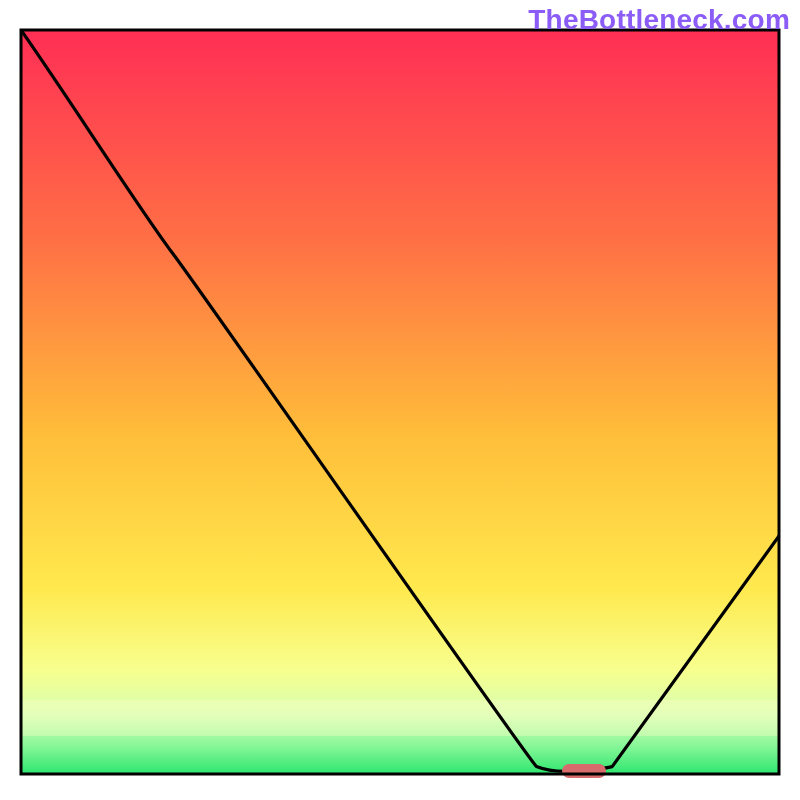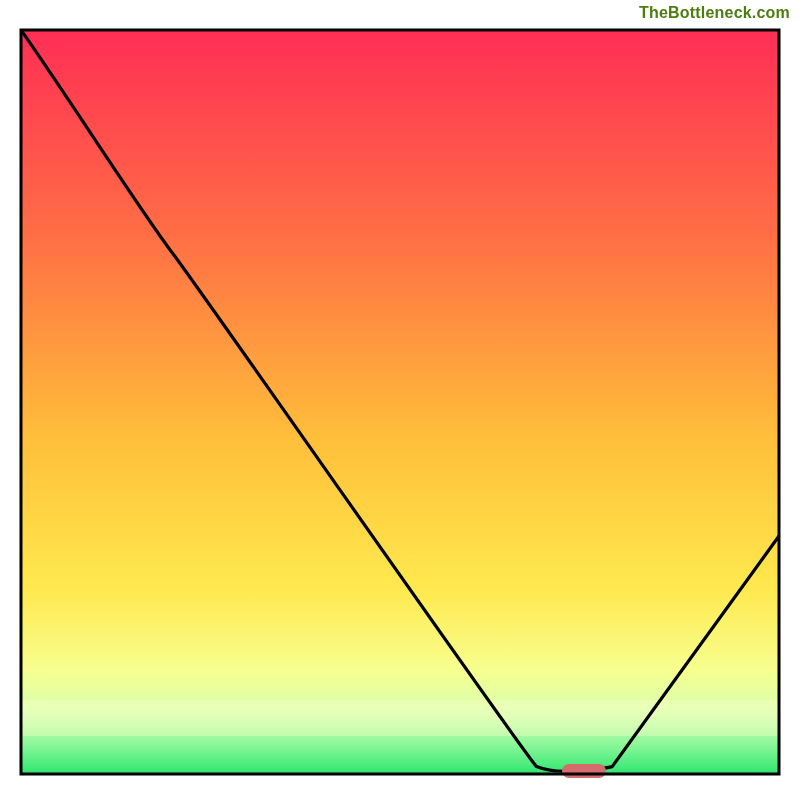--- a/index.html
+++ b/index.html
@@ -12,23 +12,23 @@
   }
   .stage {
     position: relative;
     width: 800px;
     height: 800px;
   }
   .watermark {
     position: absolute;
     top: 4px;
     right: 10px;
-    font-size: 16px;
+    font-size: 28px;
     font-weight: 600;
-    color: #4d7c0f;
+    color: #8b5cf6;
     letter-spacing: 0.2px;
     pointer-events: none;
     text-align: center;
   }
   svg {
     display: block;
   }
 </style>
 </head>
 <body>

